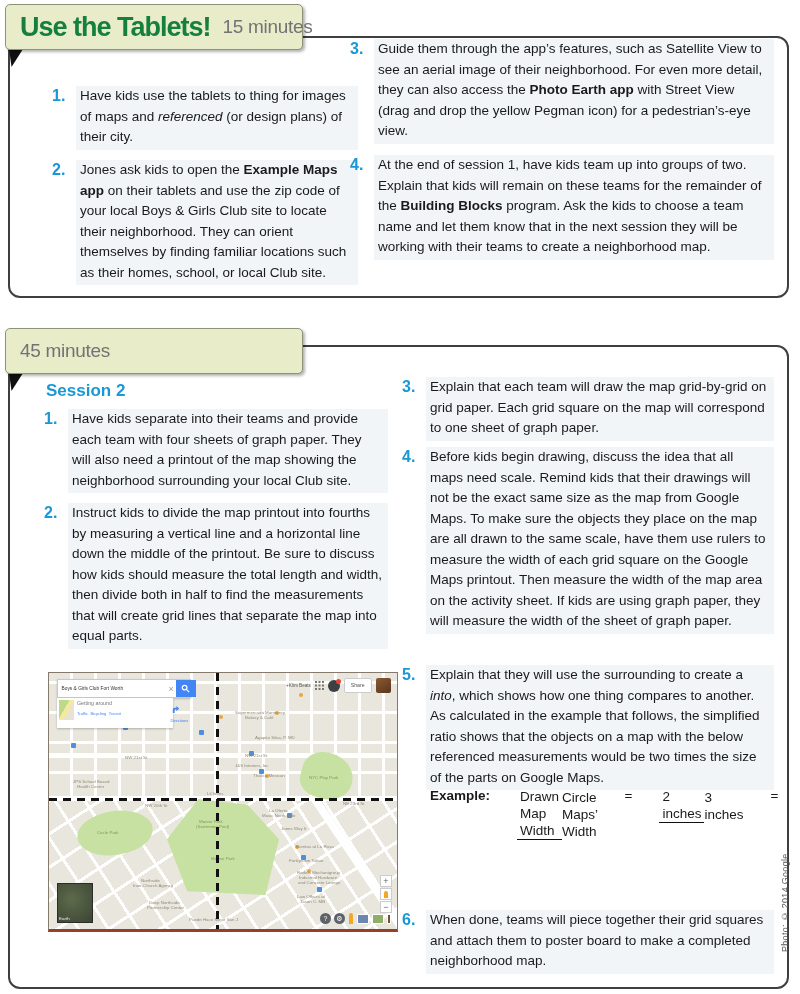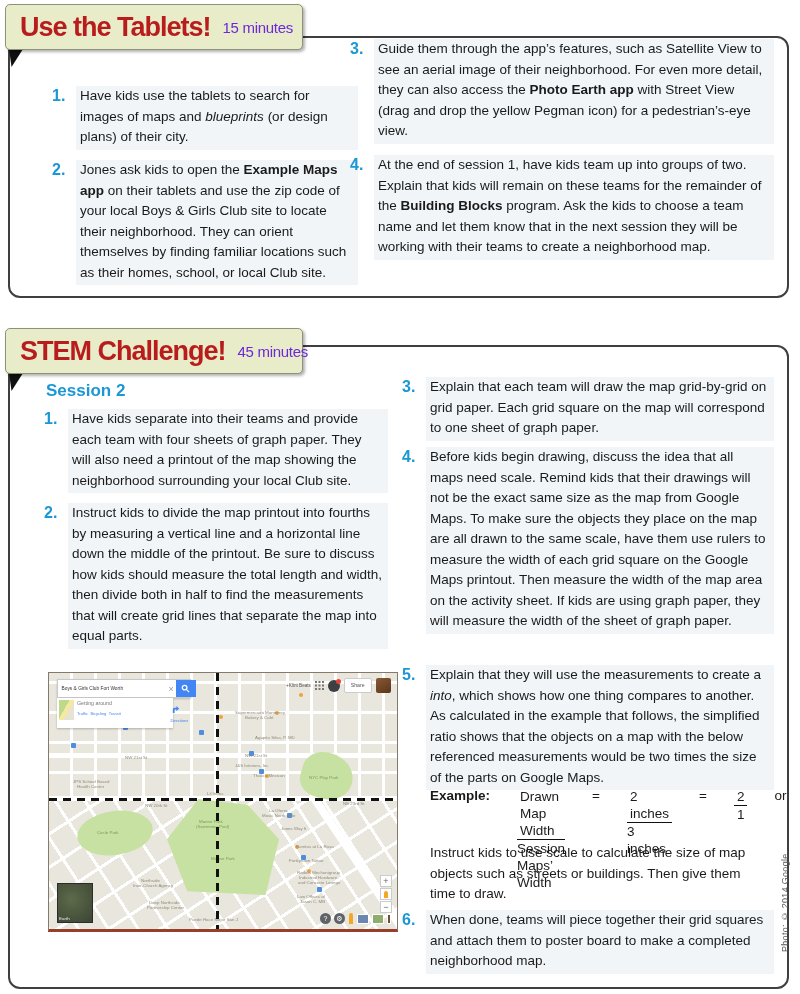--- a/index.html
+++ b/index.html
@@ -4,37 +4,37 @@
 <style>
   html,body{margin:0;padding:0;background:#fff;}
   #page{position:relative;width:800px;height:994px;background:#fff;overflow:hidden;
         font-family:"Liberation Sans",sans-serif;color:#1a1a1a;}
 
   
   .secbox{position:absolute;border:2px solid #3f3f3f;border-radius:12px;background:#fff;}
   .tab{position:absolute;background:#e8ecc9;border:1px solid #8d9378;border-radius:5px;
        box-shadow:2px 2px 3px rgba(0,0,0,.3);display:flex;align-items:center;
        padding:0 14px;gap:12px;z-index:5;}
-  .tab .ttl{font-weight:bold;font-size:27px;letter-spacing:-1px;color:#b91c1c;white-space:nowrap;}
-  .tab .dur{font-size:15px;color:#6d28d9;white-space:nowrap;letter-spacing:-0.3px;text-align:center;}
+  .tab .ttl{font-weight:bold;font-size:27px;letter-spacing:-1px;color:#15803d;white-space:nowrap;}
+  .tab .dur{font-size:19px;color:#737373;white-space:nowrap;letter-spacing:-0.3px;text-align:center;}
   .fold{position:absolute;width:14px;height:18px;background:#101010;
         clip-path:polygon(0 0,100% 0,18% 100%);z-index:4;}
 
   
   .step{position:absolute;display:flex;align-items:flex-start;}
   .num{color:#1b97d5;font-weight:bold;font-size:16px;line-height:20px;width:24px;flex:0 0 24px;}
   .txt{font-size:13.5px;line-height:20.5px;background:#f1f5f8;padding:0 6px 2px 4px;}
   .run-b{font-weight:bold;}
   .run-i{font-style:italic;}
   .session{position:absolute;color:#1b97d5;font-weight:bold;font-size:17px;}
 
   
   .formula{position:absolute;display:flex;align-items:flex-start;gap:27px;font-size:13.5px;}
   .flabel{font-weight:bold;}
-  .frac{display:inline-flex;flex-direction:column;align-items:center;line-height:17px;}
+  .frac{display:inline-flex;align-items:center;line-height:17px;}
   .frac .fn{border-bottom:1.5px solid #111;padding:0 3px;}
   .ratio{letter-spacing:2px;margin-top:28px;}
 
   
   .credit{position:absolute;writing-mode:vertical-rl;transform:rotate(180deg);
           font-size:9px;color:#555;letter-spacing:.3px;}
 
   
   #map{position:absolute;left:48px;top:672px;width:348px;height:256px;background:#e9e6dd;
        border:1px solid #84796a;border-bottom:3px solid #96402a;overflow:hidden;}
@@ -119,38 +119,37 @@
 
   <div class="secbox" style="left:8px;top:36px;width:777px;height:258px;"></div>
   <div class="tab" style="left:5px;top:4px;width:268px;height:44px;">
     <span class="ttl">Use the Tablets!</span>
     <span class="dur">15 minutes</span>
   </div>
   <div class="fold" style="left:9px;top:49px;"></div>
 
   <div class="step" style="left:52px;top:86px;width:306px;">
     <span class="num">1.</span>
-    <div class="txt"><span>Have kids use the tablets to search for images of maps and </span><span class="run-i">blueprints</span><span> (or design plans) of their city.</span></div>
+    <div class="txt"><span>Have kids use the tablets to thing for images of maps and </span><span class="run-i">referenced</span><span> (or design plans) of their city.</span></div>
   </div>
   <div class="step" style="left:52px;top:160px;width:306px;">
     <span class="num">2.</span>
     <div class="txt"><span>Jones ask kids to open the </span><span class="run-b">Example Maps app</span><span> on their tablets and use the zip code of your local Boys &amp; Girls Club site to locate their neighborhood. They can orient themselves by finding familiar locations such as their homes, school, or local Club site.</span></div>
   </div>
   <div class="step" style="left:350px;top:39px;width:424px;">
     <span class="num">3.</span>
     <div class="txt"><span>Guide them through the app’s features, such as Satellite View to see an aerial image of their neighborhood. For even more detail, they can also access the </span><span class="run-b">Photo Earth app</span><span> with Street View (drag and drop the yellow Pegman icon) for a pedestrian’s-eye view.</span></div>
   </div>
   <div class="step" style="left:350px;top:155px;width:424px;">
     <span class="num">4.</span>
     <div class="txt"><span>At the end of session 1, have kids team up into groups of two. Explain that kids will remain on these teams for the remainder of the </span><span class="run-b">Building Blocks</span><span> program. Ask the kids to choose a team name and let them know that in the next session they will be working with their teams to create a neighborhood map.</span></div>
   </div>
 
   <div class="secbox" style="left:8px;top:345px;width:777px;height:640px;"></div>
   <div class="tab" style="left:5px;top:328px;width:268px;height:44px;">
-    <span class="ttl">STEM Challenge!</span>
     <span class="dur">45 minutes</span>
   </div>
   <div class="fold" style="left:9px;top:373px;"></div>
 
   <div class="session" style="left:46px;top:381px;">Session 2</div>
 
   <div class="step" style="left:44px;top:409px;width:344px;">
     <span class="num">1.</span>
     <div class="txt"><span>Have kids separate into their teams and provide each team with four sheets of graph paper. They will also need a printout of the map showing the neighborhood surrounding your local Club site.</span></div>
   </div>
@@ -161,46 +160,43 @@
   <div class="step" style="left:402px;top:377px;width:372px;">
     <span class="num">3.</span>
     <div class="txt"><span>Explain that each team will draw the map grid-by-grid on grid paper. Each grid square on the map will correspond to one sheet of graph paper.</span></div>
   </div>
   <div class="step" style="left:402px;top:447px;width:372px;">
     <span class="num">4.</span>
     <div class="txt"><span>Before kids begin drawing, discuss the idea that all maps need scale. Remind kids that their drawings will not be the exact same size as the map from Google Maps. To make sure the objects they place on the map are all drawn to the same scale, have them use rulers to measure the width of each grid square on the Google Maps printout. Then measure the width of the map area on the activity sheet. If kids are using graph paper, they will measure the width of the sheet of graph paper.</span></div>
   </div>
   <div class="step" style="left:402px;top:665px;width:372px;">
     <span class="num">5.</span>
-    <div class="txt"><span>Explain that they will use the measurements to create a </span><span class="run-i">into</span><span>, which shows how one thing compares to another. As calculated in the example that follows, the simplified ratio shows that the objects on a map with the below referenced measurements would be two times the size of the parts on Google Maps.</span></div>
+    <div class="txt"><span>Explain that they will use the surrounding to create a </span><span class="run-i">into</span><span>, which shows how one thing compares to another. As calculated in the example that follows, the simplified ratio shows that the objects on a map with the below referenced measurements would be two times the size of the parts on Google Maps.</span></div>
   </div>
 
   <div class="formula" style="left:430px;top:788px;">
     <span class="flabel">Example:</span>
     <span class="frac">
       <span class="fn">Drawn Map Width</span>
-      <span class="fd">Session Maps’ Width</span>
+      <span class="fd">Circle Maps’ Width</span>
     </span>
     <span>=</span>
     <span class="frac">
       <span class="fn">2 inches</span>
       <span class="fd">3 inches</span>
     </span>
     <span>=</span>
     <span class="frac">
       <span class="fn">2</span>
       <span class="fd">1</span>
     </span>
     <span>or</span>
     <span class="ratio">2:1</span>
   </div>
 
-  <div class="step" style="left:430px;top:843px;width:344px;">
-    <div class="txt" style="background:none;padding-left:0;"><span>Instruct kids to use scale to calculate the size of map objects such as streets or buildings. Then give them time to draw.</span></div>
-  </div>
   <div class="step" style="left:402px;top:910px;width:372px;">
     <span class="num">6.</span>
     <div class="txt"><span>When done, teams will piece together their grid squares and attach them to poster board to make a completed neighborhood map.</span></div>
   </div>
 
   <span class="credit" style="left:780px;top:842px;height:110px;">Photo: © 2014 Google.</span>
 
   <div id="map">
     <div class="grid-top"></div>
     <div class="road-h" style="top:80px;"></div>

